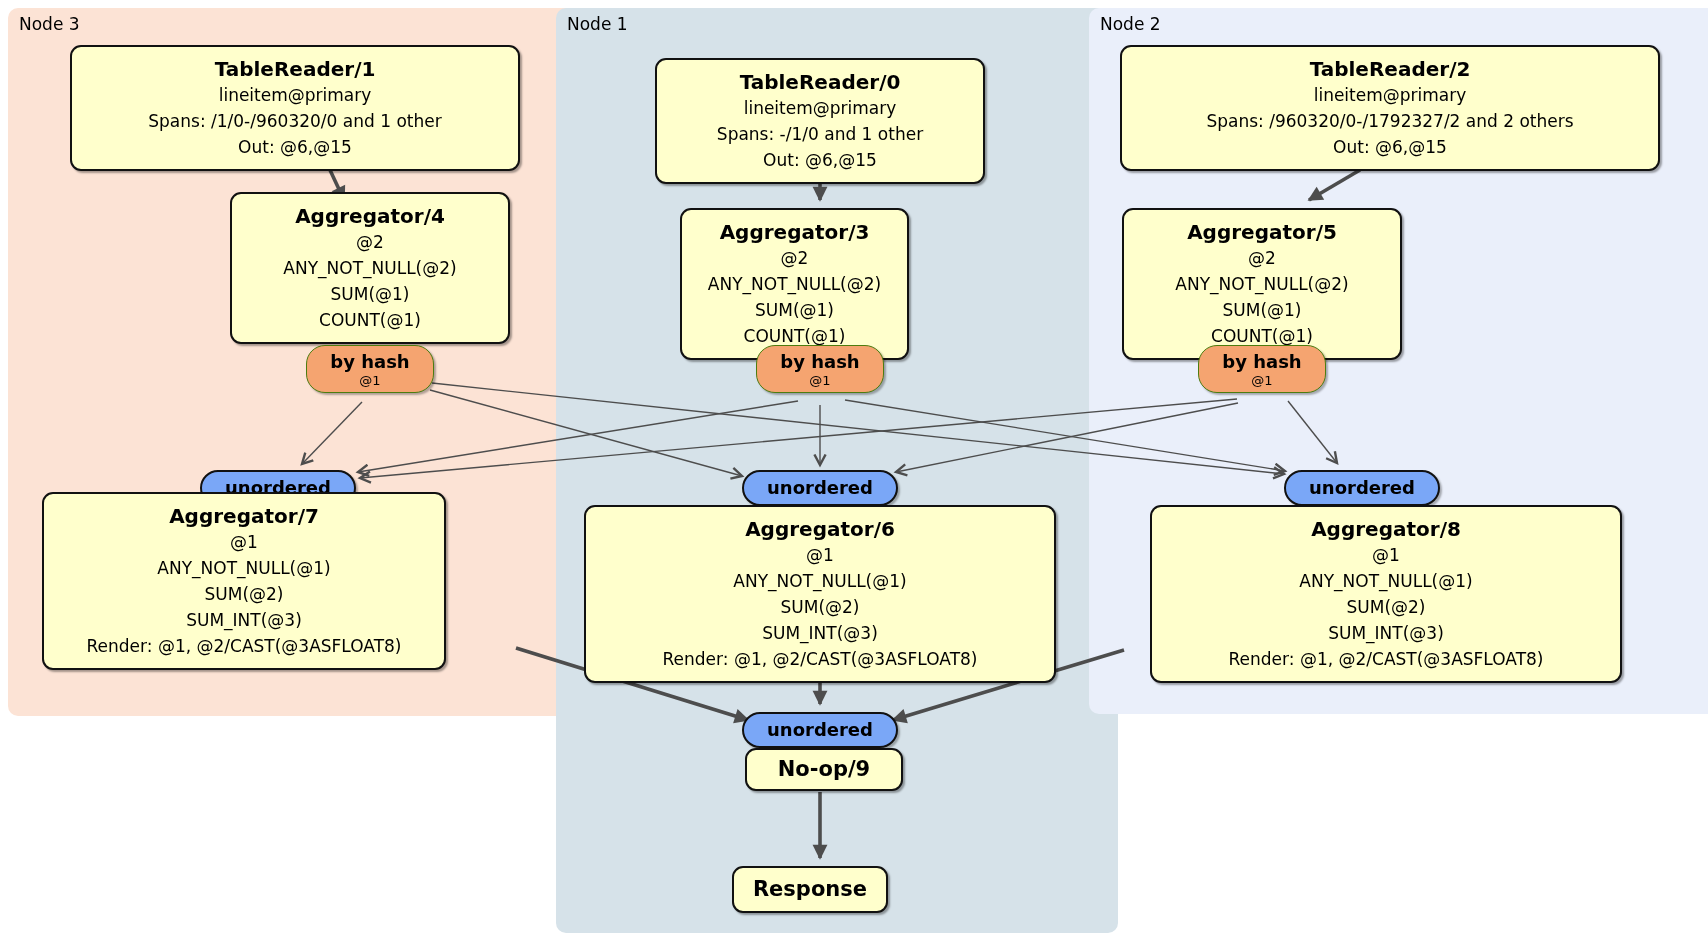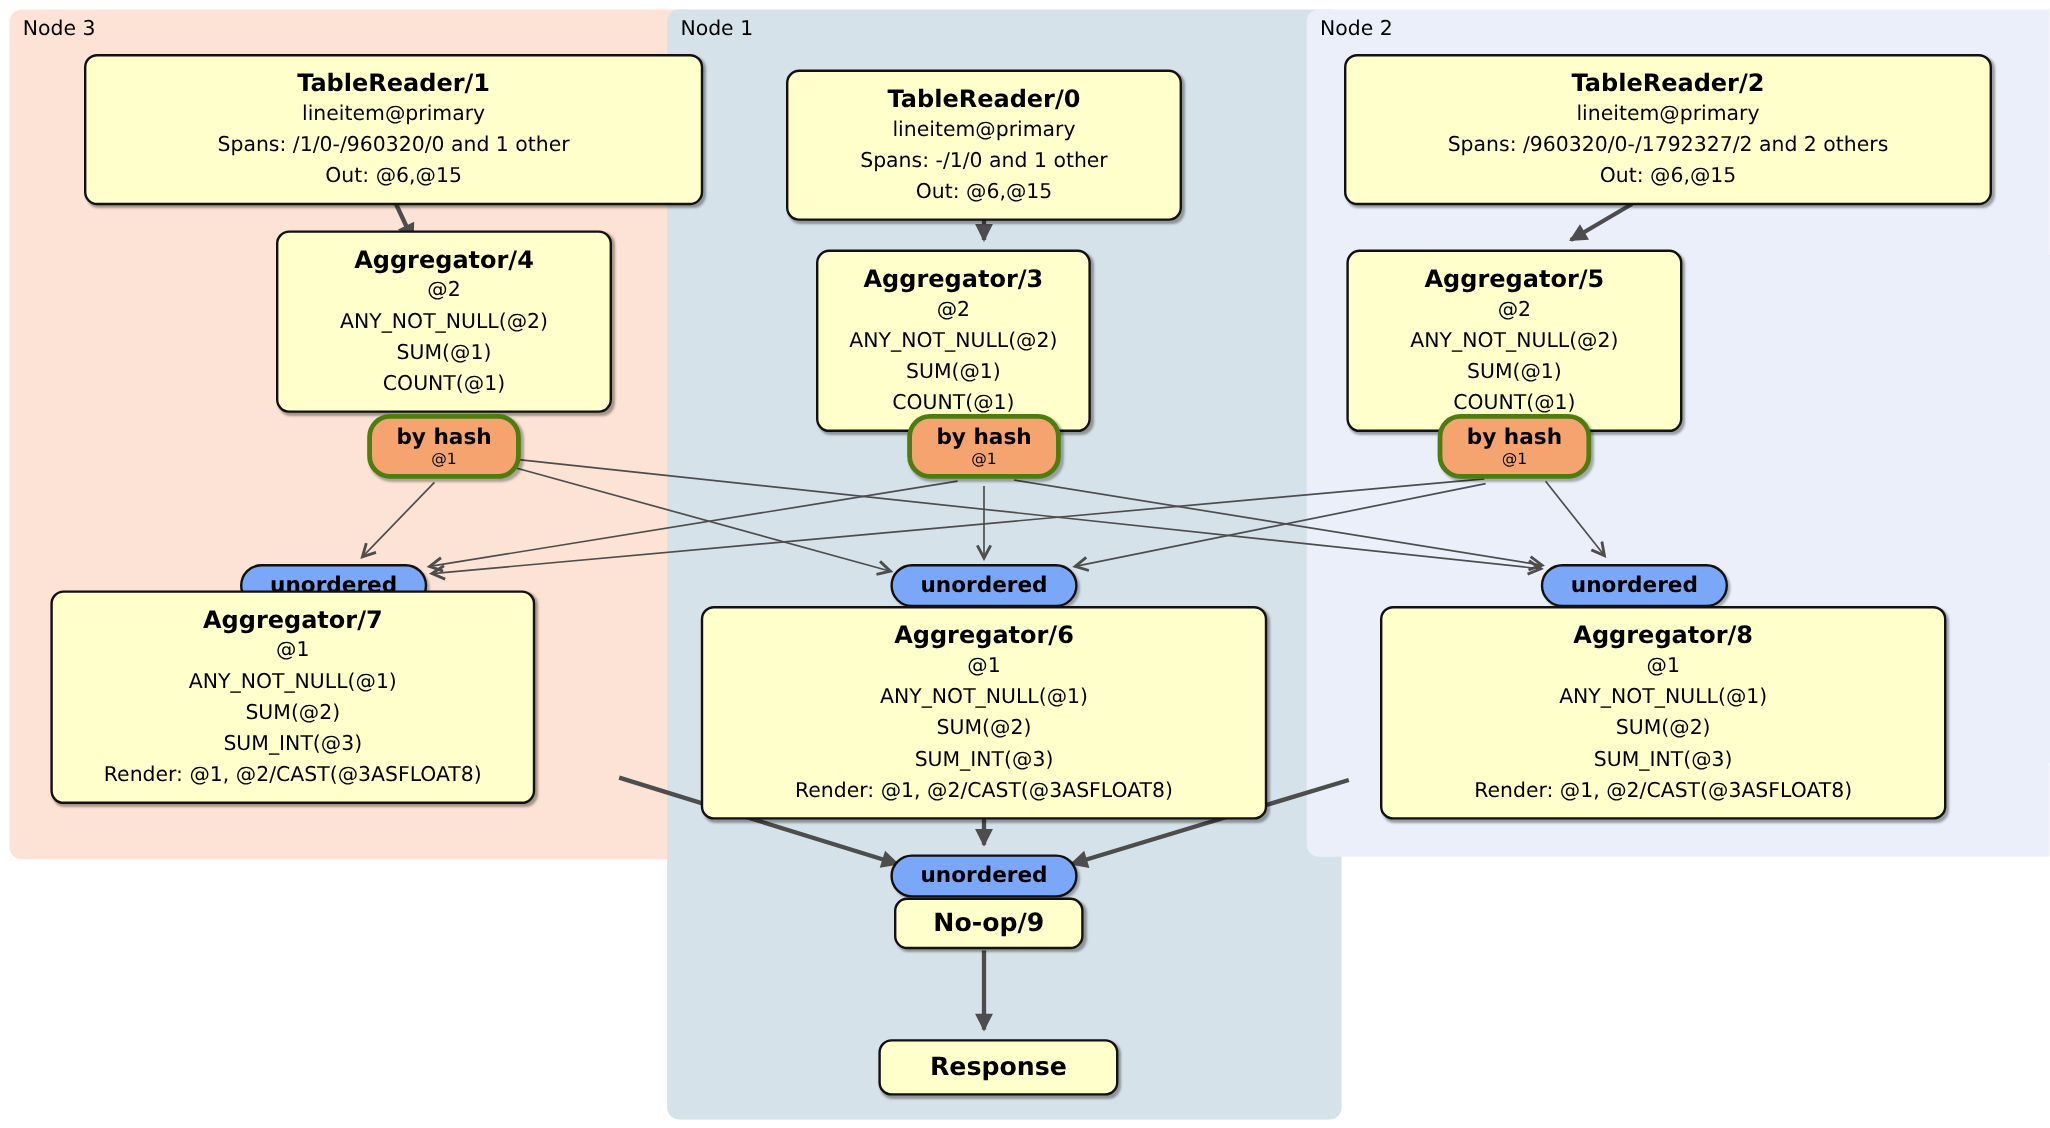--- a/index.html
+++ b/index.html
@@ -47,21 +47,21 @@
   }
   .line{
     font-size:17px;
     line-height:26px;
     white-space:nowrap;
   }
   .terminal .box-title{font-size:21px;line-height:27px;}
 
   .router{
     background:var(--router-bg);
-    border:4px solid #4d7c0f;
+    border:1px solid #4d7c0f;
     border-radius:19px;
     box-shadow:2px 2px 2px rgba(0,0,0,0.3);
     text-align:center;
     padding:5px 10px 3px;
   }
   .router-label{font-weight:bold;font-size:18px;line-height:22px;white-space:nowrap;}
   .router-detail{font-size:13px;line-height:16px;white-space:nowrap;}
 
   .sync{
     background:var(--sync-bg);
@@ -114,21 +114,21 @@
       <line x1="330" y1="170" x2="344" y2="200" marker-end="url(#athick)"></line>
       <line x1="820" y1="170" x2="820" y2="200" marker-end="url(#athick)"></line>
       <line x1="1360" y1="170" x2="1309" y2="200" marker-end="url(#athick)"></line>
       <line x1="516" y1="648" x2="748" y2="720" marker-end="url(#athick)"></line>
       <line x1="820" y1="682" x2="820" y2="704" marker-end="url(#athick)"></line>
       <line x1="1124" y1="650" x2="893" y2="720" marker-end="url(#athick)"></line>
       <line x1="820" y1="792" x2="820" y2="858" marker-end="url(#athick)"></line>
     </g>
   </svg>
 
-  <div class="node-el box" style="left:70px;top:45px;width:516px;">
+  <div class="node-el box" style="left:70px;top:45px;width:450px;">
     <div class="box-title">TableReader/1</div>
     <div>
         <div class="line">lineitem@primary</div>
         <div class="line">Spans: /1/0-/960320/0 and 1 other</div>
         <div class="line">Out: @6,@15</div>
       </div>
   </div>
   <div class="node-el box" style="left:230px;top:192px;width:280px;">
     <div class="box-title">Aggregator/4</div>
     <div>
@@ -183,21 +183,21 @@
         <div class="line">ANY_NOT_NULL(@1)</div>
         <div class="line">SUM(@2)</div>
         <div class="line">SUM_INT(@3)</div>
         <div class="line">Render: @1, @2/CAST(@3ASFLOAT8)</div>
       </div>
   </div>
   <div class="node-el sync" style="left:742px;top:712px;width:156px;height:36px;">unordered</div>
   <div class="node-el box terminal" style="left:745px;top:748px;width:158px;padding:6px 10px;">
     <div class="box-title">No-op/9</div>
   </div>
-  <div class="node-el box terminal" style="left:732px;top:866px;width:200px;padding:8px 10px;">
+  <div class="node-el box terminal" style="left:732px;top:866px;width:156px;padding:8px 10px;">
     <div class="box-title">Response</div>
   </div>
 
   <div class="node-el box" style="left:1120px;top:45px;width:540px;">
     <div class="box-title">TableReader/2</div>
     <div>
         <div class="line">lineitem@primary</div>
         <div class="line">Spans: /960320/0-/1792327/2 and 2 others</div>
         <div class="line">Out: @6,@15</div>
       </div>

